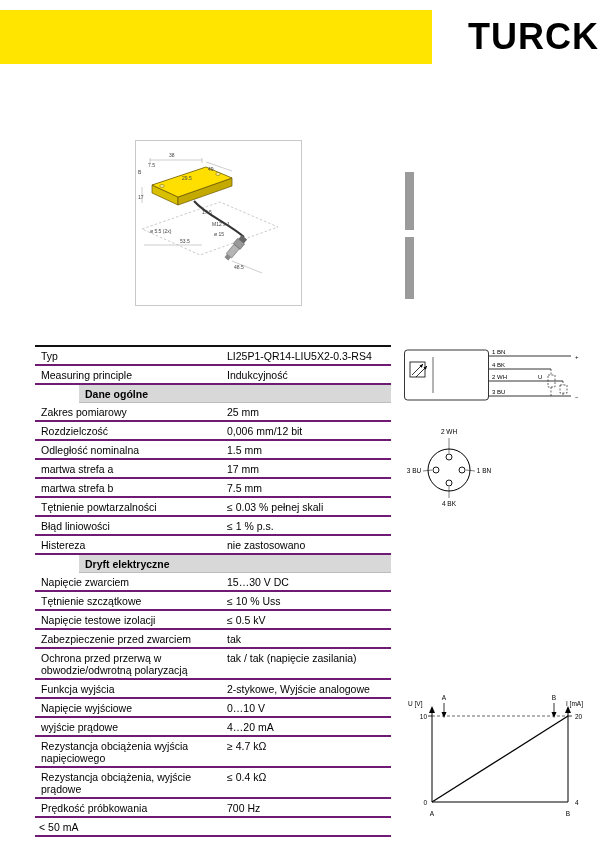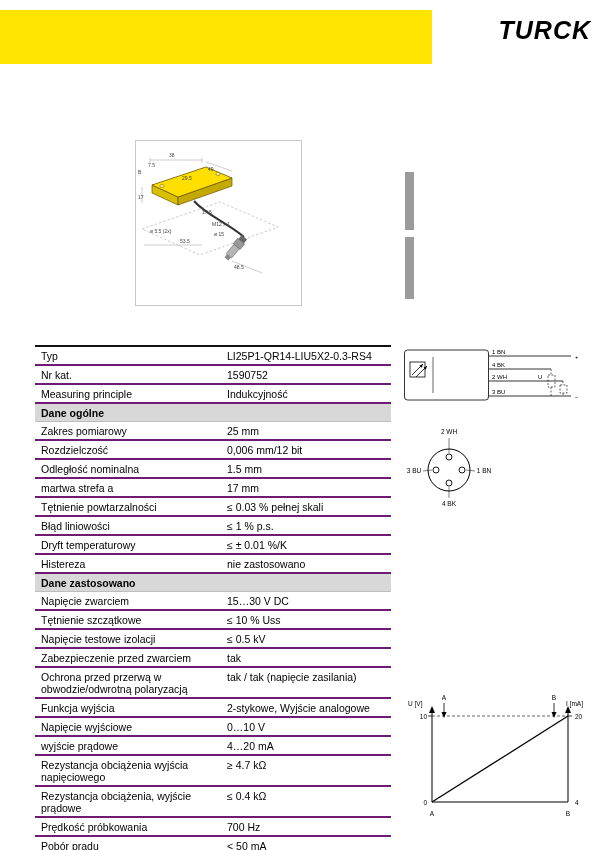--- a/index.html
+++ b/index.html
@@ -3,40 +3,40 @@
 <meta charset="utf-8">
 <style>
   * { box-sizing: border-box; margin: 0; padding: 0; }
   html,body { background:#fff; }
   body {
     width:601px; height:850px; position:relative;
     font-family:"Liberation Sans", sans-serif; color:#000; overflow:hidden;
   }
   .header-bar { position:absolute; left:0; top:10px; width:432px; height:54px; background:#FFE500; }
   .logo {
-    position:absolute; top:16px; right:10px; font-size:25px; font-weight:bold;
-    font-style:italic; letter-spacing:1px; color:#000;
+    position:absolute; top:16px; right:2px; font-size:36px; font-weight:bold;
+    letter-spacing:1px; color:#000;
   }
   .product-box {
     position:absolute; left:135px; top:140px; width:167px; height:166px;
     border:1px solid #c9c9c9; background:#fff;
   }
   .vbar { position:absolute; left:405px; width:9px; background:#9b9b9b; }
   .vbar1 { top:172px; height:58px; }
   .vbar2 { top:237px; height:62px; }
   .spec-table {
     position:absolute; left:35px; top:345px; width:356px;
     border-top:2px solid #111; font-size:10.5px; line-height:12px;
   }
   .spec-row { display:flex; border-bottom:2px solid #701a75; min-height:17px; }
   .spec-label { width:188px; padding:2.5px 4px 2.5px 6px; }
   .spec-value { flex:1; padding:2.5px 4px; }
   .spec-section {
     background:#d8d8d8; font-weight:bold; padding:2.5px 6px;
-    border-bottom:1px solid #bdbdbd; min-height:17px;
+    border-bottom:1px solid #bdbdbd; min-height:17px;margin-left:44px;
   }
   svg { font-family:"Liberation Sans", sans-serif; }
   .wiring { position:absolute; left:403px; top:345px; }
   .pinout { position:absolute; left:402px; top:420px; }
   .graph  { position:absolute; left:406px; top:690px; }
 </style>
 </head>
 <body>
 
 <div class="page">
@@ -93,24 +93,20 @@
 
   <div class="vbar vbar1"></div>
   <div class="vbar vbar2"></div>
 
   <div class="spec-table">
       <div class="spec-row">
         <div class="spec-label">Typ</div>
         <div class="spec-value">LI25P1-QR14-LIU5X2-0.3-RS4</div>
       </div>
       <div class="spec-row">
-        <div class="spec-label">Nr kat.</div>
-        <div class="spec-value">1590752</div>
-      </div>
-      <div class="spec-row">
         <div class="spec-label">Measuring principle</div>
         <div class="spec-value">Indukcyjność</div>
       </div>
       <div class="spec-section">Dane ogólne</div>
       <div class="spec-row">
         <div class="spec-label">Zakres pomiarowy</div>
         <div class="spec-value">25 mm</div>
       </div>
       <div class="spec-row">
         <div class="spec-label">Rozdzielczość</div>
@@ -118,36 +114,36 @@
       </div>
       <div class="spec-row">
         <div class="spec-label">Odległość nominalna</div>
         <div class="spec-value">1.5 mm</div>
       </div>
       <div class="spec-row">
         <div class="spec-label">martwa strefa a</div>
         <div class="spec-value">17 mm</div>
       </div>
       <div class="spec-row">
+        <div class="spec-label">martwa strefa b</div>
+        <div class="spec-value">7.5 mm</div>
+      </div>
+      <div class="spec-row">
         <div class="spec-label">Tętnienie powtarzalności</div>
         <div class="spec-value">≤ 0.03 % pełnej skali</div>
       </div>
       <div class="spec-row">
         <div class="spec-label">Błąd liniowości</div>
         <div class="spec-value">≤ 1 % p.s.</div>
       </div>
       <div class="spec-row">
-        <div class="spec-label">Dryft temperaturowy</div>
-        <div class="spec-value">≤ ± 0.01 %/K</div>
-      </div>
-      <div class="spec-row">
         <div class="spec-label">Histereza</div>
         <div class="spec-value">nie zastosowano</div>
       </div>
-      <div class="spec-section">Dane zastosowano</div>
+      <div class="spec-section">Dryft elektryczne</div>
       <div class="spec-row">
         <div class="spec-label">Napięcie zwarciem</div>
         <div class="spec-value">15…30 V DC</div>
       </div>
       <div class="spec-row">
         <div class="spec-label">Tętnienie szczątkowe</div>
         <div class="spec-value">≤ 10 % Uss</div>
       </div>
       <div class="spec-row">
         <div class="spec-label">Napięcie testowe izolacji</div>
@@ -179,21 +175,20 @@
       </div>
       <div class="spec-row">
         <div class="spec-label">Rezystancja obciążenia, wyjście prądowe</div>
         <div class="spec-value">≤ 0.4 kΩ</div>
       </div>
       <div class="spec-row">
         <div class="spec-label">Prędkość próbkowania</div>
         <div class="spec-value">700 Hz</div>
       </div>
       <div class="spec-row">
-        <div class="spec-label">Pobór prądu</div>
         <div class="spec-value">&lt; 50 mA</div>
       </div>
     </div>
 
   <svg class="wiring" width="195" height="62" viewBox="0 0 195 62">
     <rect x="1.5" y="5" width="84" height="50" rx="3" fill="none" stroke="#000" stroke-width="0.8"></rect>
     <rect x="7" y="17" width="15" height="15" fill="none" stroke="#000" stroke-width="0.8"></rect>
     <line x1="9" y1="30" x2="20" y2="19" stroke="#000" stroke-width="0.8"></line>
     <polygon points="20,19 16.5,20.5 18.8,22.8" fill="#000"></polygon>
     <line x1="13" y1="32" x2="24" y2="21" stroke="#000" stroke-width="0.8"></line>

